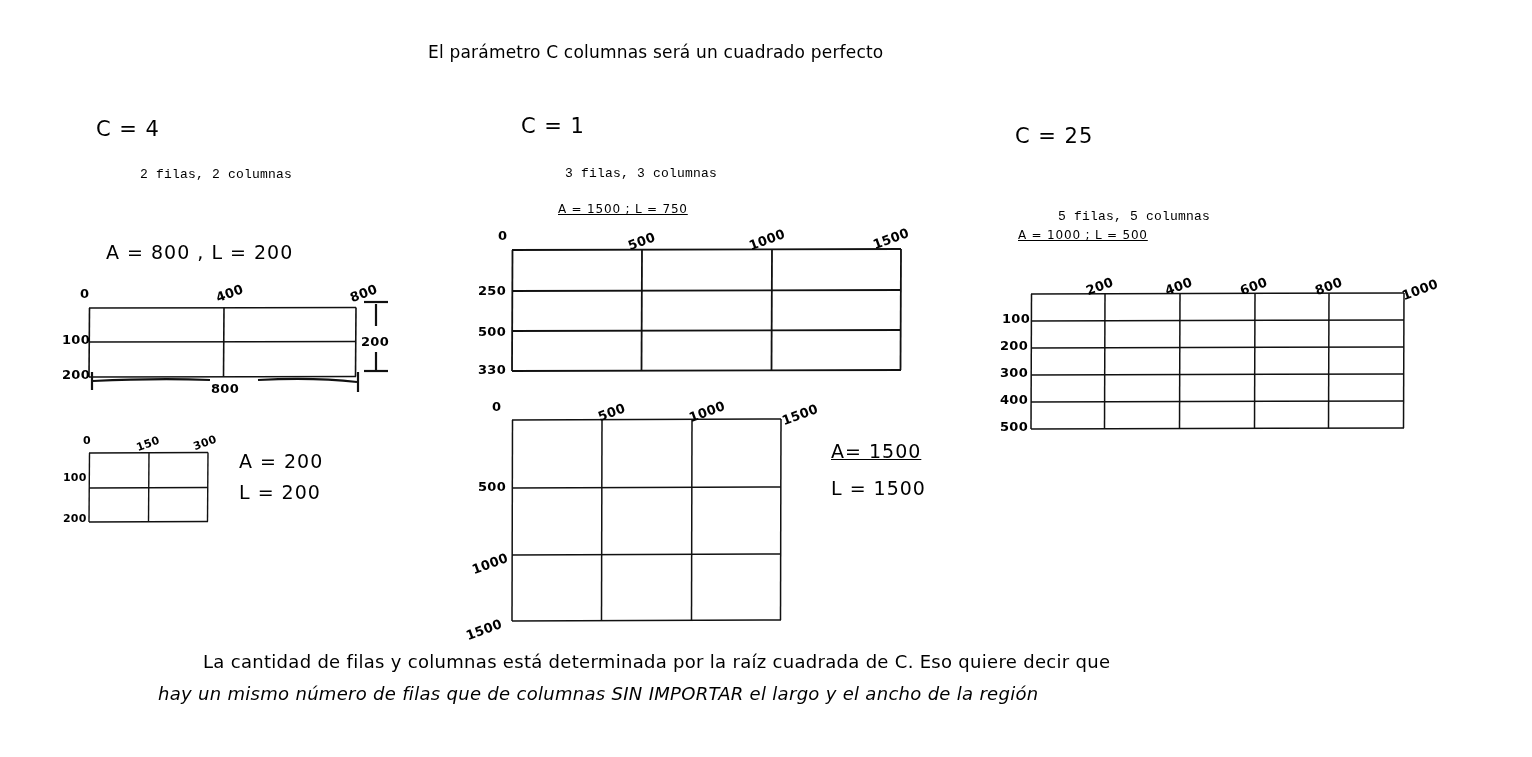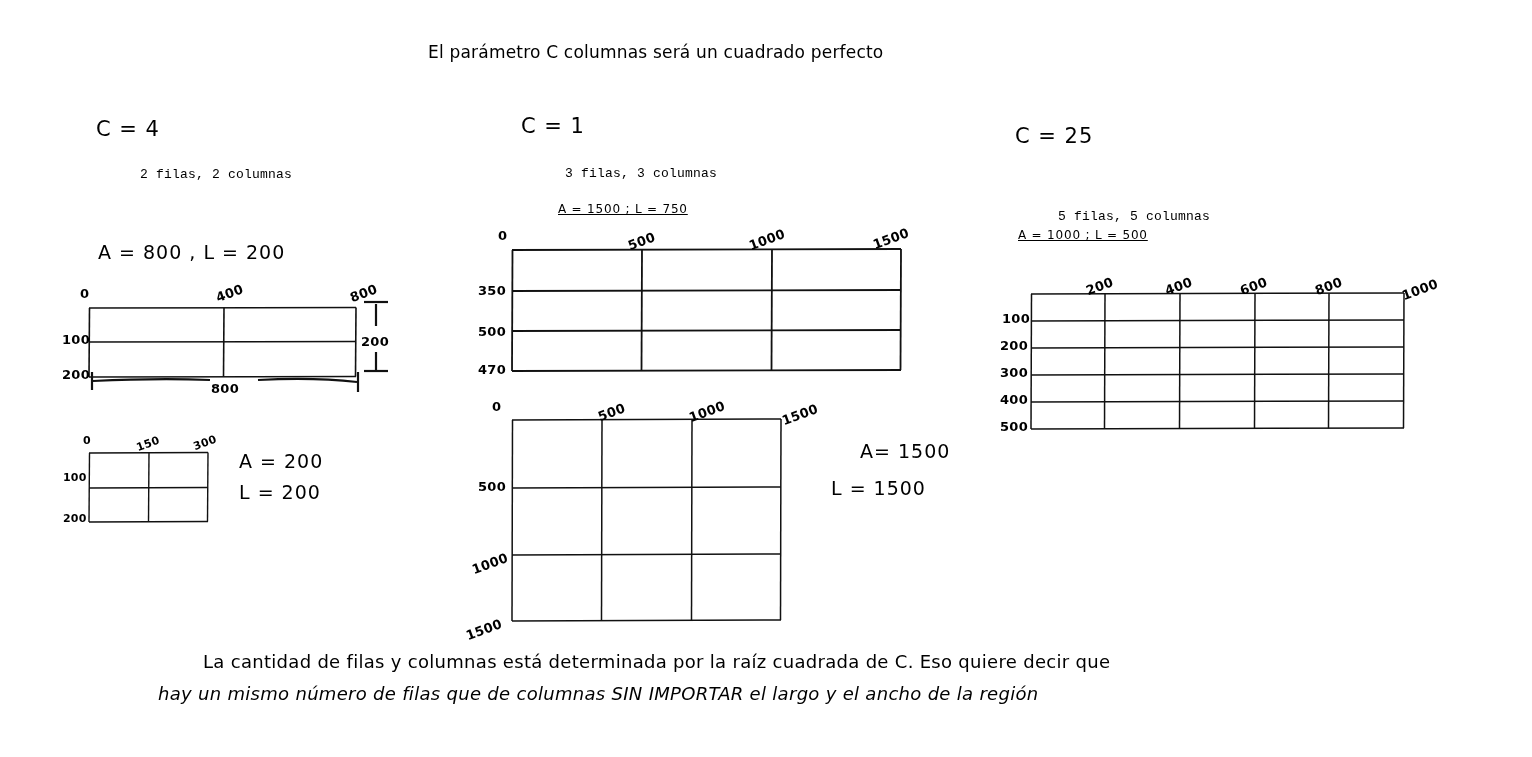--- a/index.html
+++ b/index.html
@@ -77,21 +77,21 @@
   }
 </style>
 </head>
 <body>
 
 <div class="abs title-text" style="left:428px; top:42px;">El parámetro C columnas será un cuadrado perfecto</div>
 
 <div class="abs c-label" style="left:96px; top:117px;text-align:right;">C = 4</div>
 <div class="abs sub-label" style="left:140px; top:167px;">2 filas, 2 columnas</div>
 
-<div class="abs al-label" style="left:98px; top:241px;">A = 800 ,  L = 200</div>
+<div class="abs al-label" style="left:106px; top:241px;">A = 800 ,  L = 200</div>
 
 <div class="abs" style="left:88px; top:307px;">
   <svg width="270" height="72" viewBox="0 0 270 72" aria-hidden="true">
     <path class="grid-line" d="M1,1 L268,0.5" stroke-width="1.6"></path>
     <path class="grid-line" d="M1,35 L268,34.5" stroke-width="1.6"></path>
     <path class="grid-line" d="M1,70 L268,69.5" stroke-width="1.6"></path>
     <path class="grid-line" d="M1.5,1 L1,70" stroke-width="1.6"></path>
     <path class="grid-line" d="M136,0.8 L135.5,70" stroke-width="1.6"></path>
     <path class="grid-line" d="M268,0.5 L267.5,69.5" stroke-width="1.6"></path>
   </svg>
@@ -150,44 +150,44 @@
     <path class="grid-line" d="M1.5,1 L1,122" stroke-width="1.8"></path>
     <path class="grid-line" d="M131,0.8 L130.5,121.6" stroke-width="1.8"></path>
     <path class="grid-line" d="M261,0.5 L260.5,121.3" stroke-width="1.8"></path>
     <path class="grid-line" d="M390,0 L389.5,121" stroke-width="1.8"></path>
   </svg>
 </div>
 <div class="abs tick" style="left:498px; top:228px;">0</div>
 <div class="abs tick-rot" style="left:631px; top:238px;">500</div>
 <div class="abs tick-rot" style="left:752px; top:238px;">1000</div>
 <div class="abs tick-rot" style="left:876px; top:237px;">1500</div>
-<div class="abs tick" style="left:478px; top:283px;">350</div>
+<div class="abs tick" style="left:478px; top:283px;">250</div>
 <div class="abs tick" style="left:478px; top:324px;">500</div>
-<div class="abs tick" style="left:478px; top:362px;">470</div>
+<div class="abs tick" style="left:478px; top:362px;">330</div>
 
 <div class="abs" style="left:511px; top:419px;">
   <svg width="272" height="204" viewBox="0 0 272 204" aria-hidden="true">
     <path class="grid-line" d="M1,1 L270,0" stroke-width="1.5"></path>
     <path class="grid-line" d="M1,69 L270,68" stroke-width="1.5"></path>
     <path class="grid-line" d="M1,136 L270,135" stroke-width="1.5"></path>
     <path class="grid-line" d="M1,202 L270,201" stroke-width="1.5"></path>
     <path class="grid-line" d="M1.5,1 L1,202" stroke-width="1.5"></path>
     <path class="grid-line" d="M91,0.7 L90.5,201.7" stroke-width="1.5"></path>
     <path class="grid-line" d="M181,0.4 L180.5,201.4" stroke-width="1.5"></path>
     <path class="grid-line" d="M270,0 L269.5,201" stroke-width="1.5"></path>
   </svg>
 </div>
 <div class="abs tick" style="left:492px; top:399px;">0</div>
 <div class="abs tick-rot" style="left:601px; top:409px;">500</div>
 <div class="abs tick-rot" style="left:692px; top:410px;">1000</div>
 <div class="abs tick-rot" style="left:785px; top:413px;">1500</div>
 <div class="abs tick" style="left:478px; top:479px;">500</div>
 <div class="abs tick-rot" style="left:475px; top:562px;">1000</div>
 <div class="abs tick-rot" style="left:469px; top:628px;">1500</div>
-<div class="abs al-label" style="left:860px; top:440px;">A= 1500</div>
+<div class="abs al-label" style="left:831px; top:440px;text-decoration:underline;">A= 1500</div>
 <div class="abs al-label" style="left:831px; top:477px;">L = 1500</div>
 
 <div class="abs c-label" style="left:1015px; top:124px;">C = 25</div>
 <div class="abs sub-label" style="left:1058px; top:174px;margin-top:35px;">5 filas, 5 columnas</div>
 <div class="abs al-label-sm" style="left:1018px; top:228px;">A = 1000  ;   L = 500</div>
 
 <div class="abs" style="left:1030px; top:293px;">
   <svg width="376" height="138" viewBox="0 0 376 138" aria-hidden="true">
     <path class="grid-line" d="M1,1 L374,0" stroke-width="1.5"></path>
     <path class="grid-line" d="M1,28 L374,27" stroke-width="1.5"></path>

